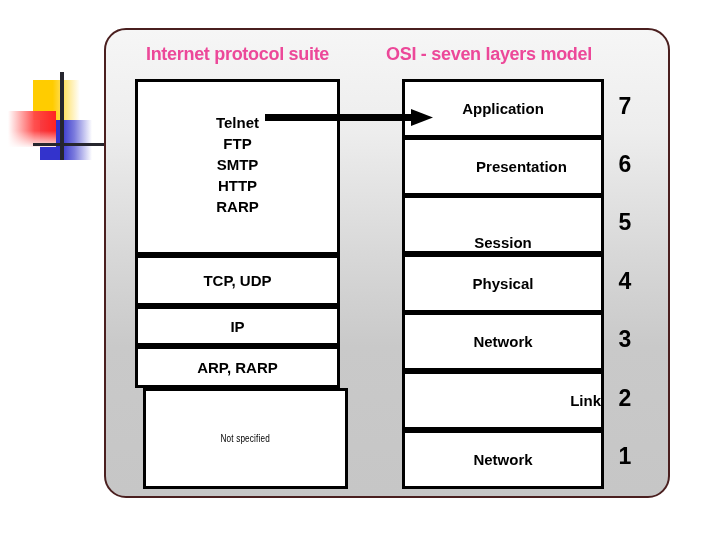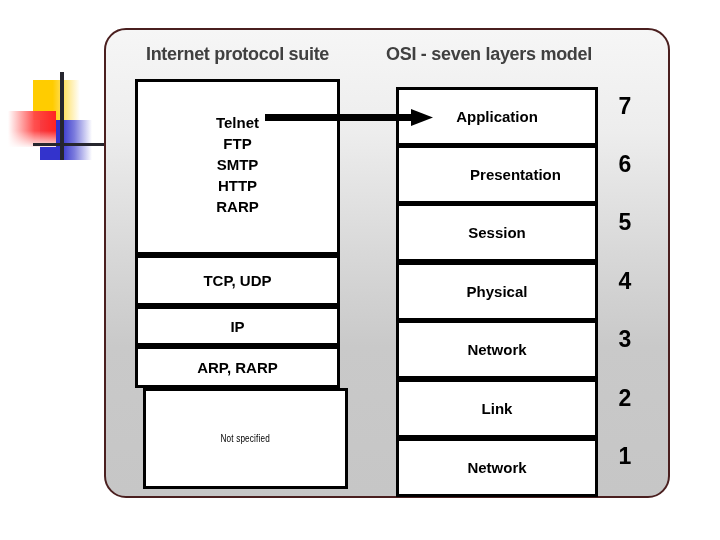--- a/index.html
+++ b/index.html
@@ -80,21 +80,21 @@
     background:
       linear-gradient(to bottom, #F6F6F6 0%, #EDEDED 22%, #D8D8D8 48%, #C9C9C9 68%, #C6C6C6 100%);
     box-sizing: border-box;
   }
 
   
   .col-title {
     position: absolute;
     font-weight: bold;
     font-size: 18px;
-    color: #404040;
+    color: #ec4899;
     letter-spacing: -0.3px;
     white-space: nowrap;
     text-align: center;
   }
   #title-tcpip { left: 135px; top: 44px; width: 205px; }
   #title-osi   { left: 381px; top: 44px; width: 216px; }
 
   
   .stack-box {
     position: absolute;
@@ -136,31 +136,30 @@
   .box-label.small {
     font-weight: normal;
     font-size: 10px;
     letter-spacing: 0.2px;
     transform: scaleX(0.82);
   }
 
   
   #osi-col { position: absolute; left: 388px; top: 79px; width: 202px; height: 410px; }
   .osi-box {
-    left: 8px;
+    left: 14px;
     width: 202px;
     height: 59px;
-    margin-top: 8px;
   }
   .osi-box.r0 { top: 0px; }
   .osi-box.r1 { top: 58px; padding-left: 37px; }
-  .osi-box.r2 { top: 116px; }
+  .osi-box.r2 { top: 116px; align-items: flex-end; }
   .osi-box.r3 { top: 175px; }
   .osi-box.r4 { top: 233px; }
-  .osi-box.r5 { top: 292px; }
+  .osi-box.r5 { top: 292px; justify-content: flex-end; }
   .osi-box.r6 { top: 351px; height: 59px; }
 
   
   #osi-numbers { position: absolute; left: 602px; top: 79px; width: 46px; height: 410px; }
   .osi-num {
     position: absolute;
     left: 0;
     width: 46px;
     text-align: center;
     font-weight: bold;

